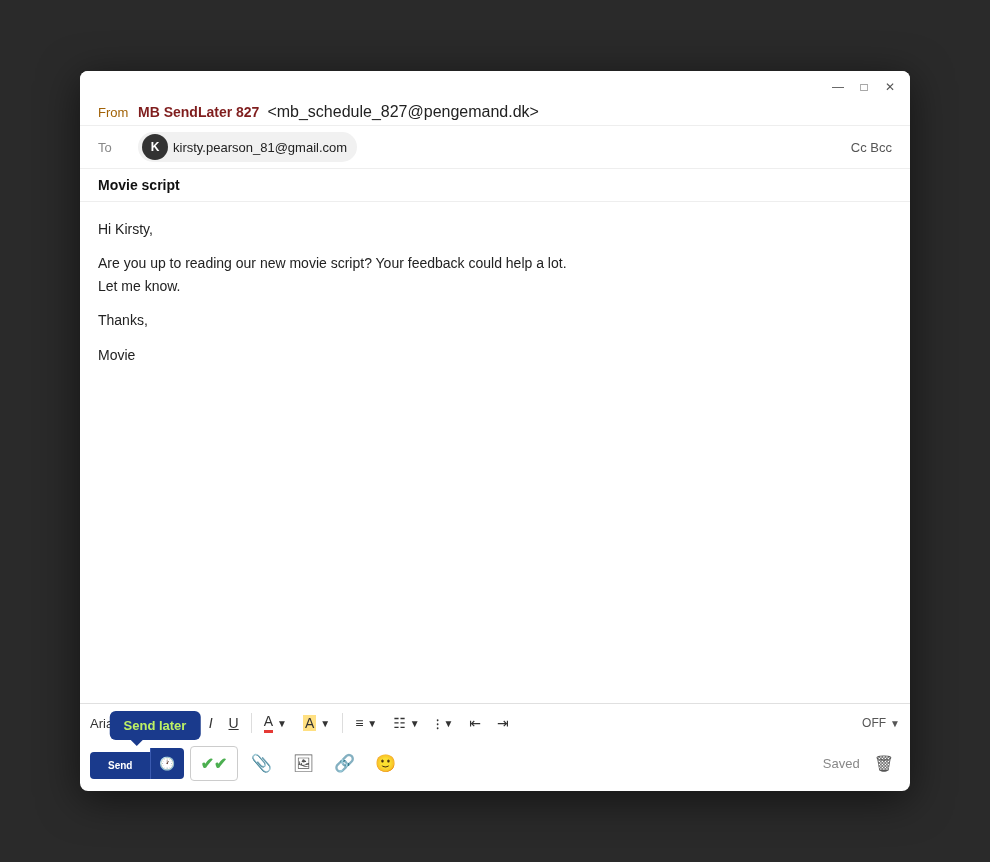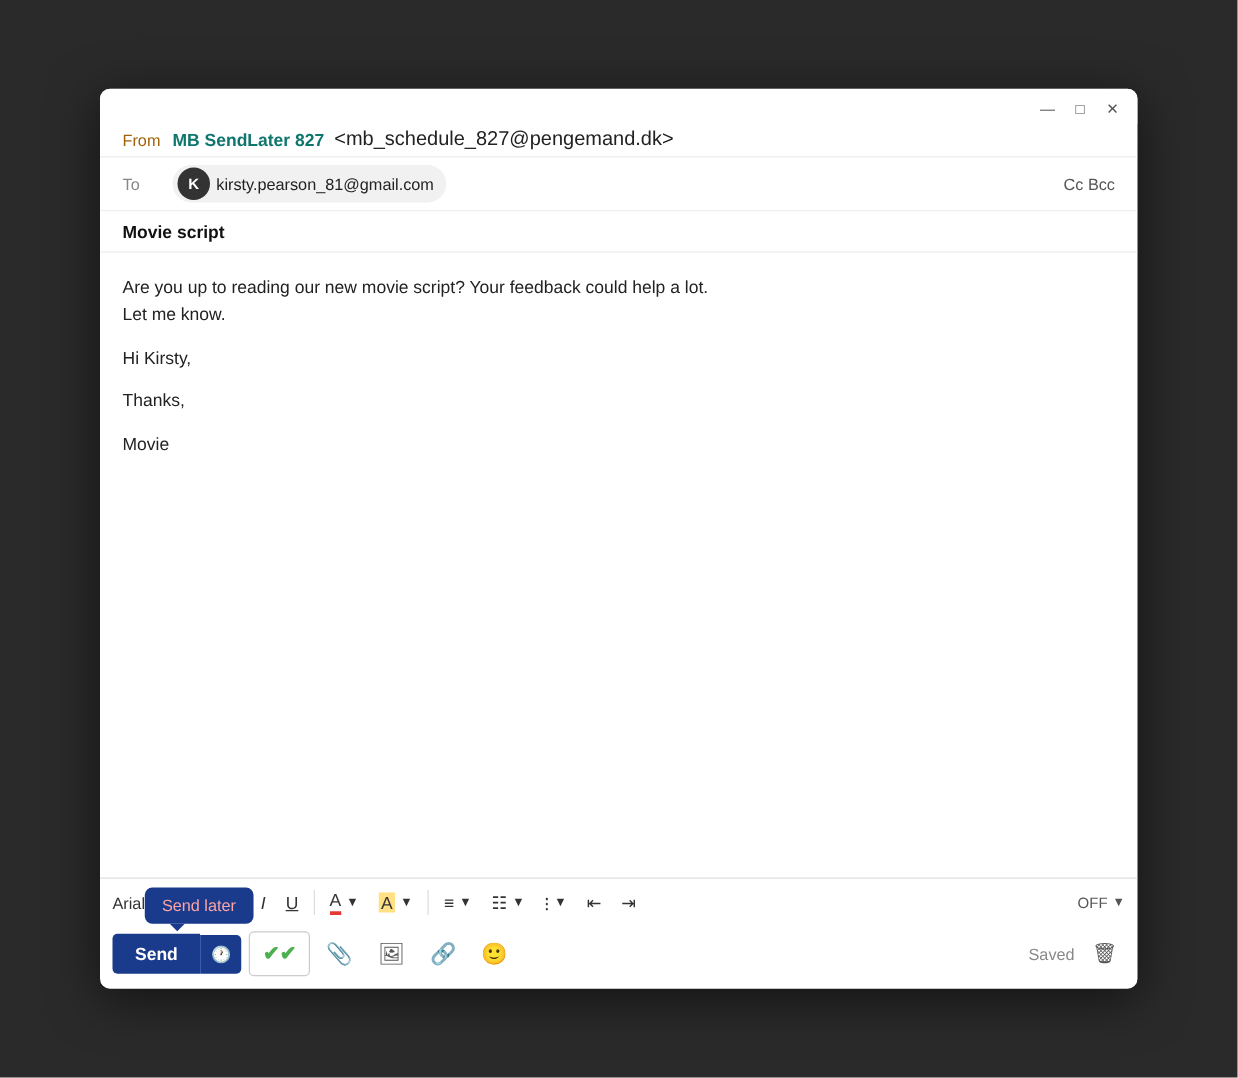--- a/index.html
+++ b/index.html
@@ -47,21 +47,21 @@
       align-items: center;
       padding: 4px 18px 4px 18px;
       gap: 8px;
     }
     .label-from {
       color: #a16207;
       font-size: 13px;
       min-width: 32px;
     }
     .sender-name {
-      color: #0f766e;
+      color: #7f1d1d;
       font-weight: 700;
       font-size: 14px;
     }
     .sender-email {
       color: #222;
       font-size: 16px;
     }
     .to-row {
       display: flex;
       align-items: center;
@@ -169,21 +169,21 @@
       padding: 6px 10px 10px 10px;
       gap: 6px;
       position: relative;
     }
     .send-btn {
       background: #1a3a8c;
       color: #fff;
       border: none;
       border-radius: 4px 0 0 4px;
       padding: 8px 18px;
-      font-size: 14px;
+      font-size: 10px;
       font-weight: 600;
       cursor: pointer;
       display: flex;
       align-items: center;
       gap: 6px;
     }
     .send-clock-btn {
       background: #1a3a8c;
       color: #fff;
       border: none;
@@ -235,23 +235,23 @@
       color: #555;
       font-size: 16px;
       padding: 4px 6px;
     }
     .tooltip-box {
       position: absolute;
       bottom: calc(100% + 8px);
       left: 50%;
       transform: translateX(-30%);
       background: #1a3a8c;
-      color: #fca5a5;
-      font-size: 13px;
-      font-weight: 400;
+      color: #bef264;
+      font-size: 13px;
+      font-weight: 700;
       padding: 7px 14px;
       border-radius: 6px;
       white-space: nowrap;
       pointer-events: none;
       z-index: 10;
     }
     .tooltip-box::after {
       content: '';
       position: absolute;
       top: 100%;
@@ -289,25 +289,25 @@
       <span>kirsty.pearson_81@gmail.com</span>
     </div>
     <span class="cc-bcc">Cc Bcc</span>
   </div>
 
   <div class="subject-row">
     <span>Movie script</span>
   </div>
 
   <div class="body-area">
+    <p>Hi Kirsty,</p>
     <p>
       <span>Are you up to reading our new movie script? Your feedback could help a lot.</span><br>
       <span>Let me know.</span>
     </p>
-    <p>Hi Kirsty,</p>
     <p>Thanks,</p>
     <p>Movie</p>
   </div>
 
   <div class="toolbar-area">
     <span class="font-label">Arial</span>
     <button class="toolbar-btn">
       <span>10</span>
       <span class="caret">▼</span>
     </button>

